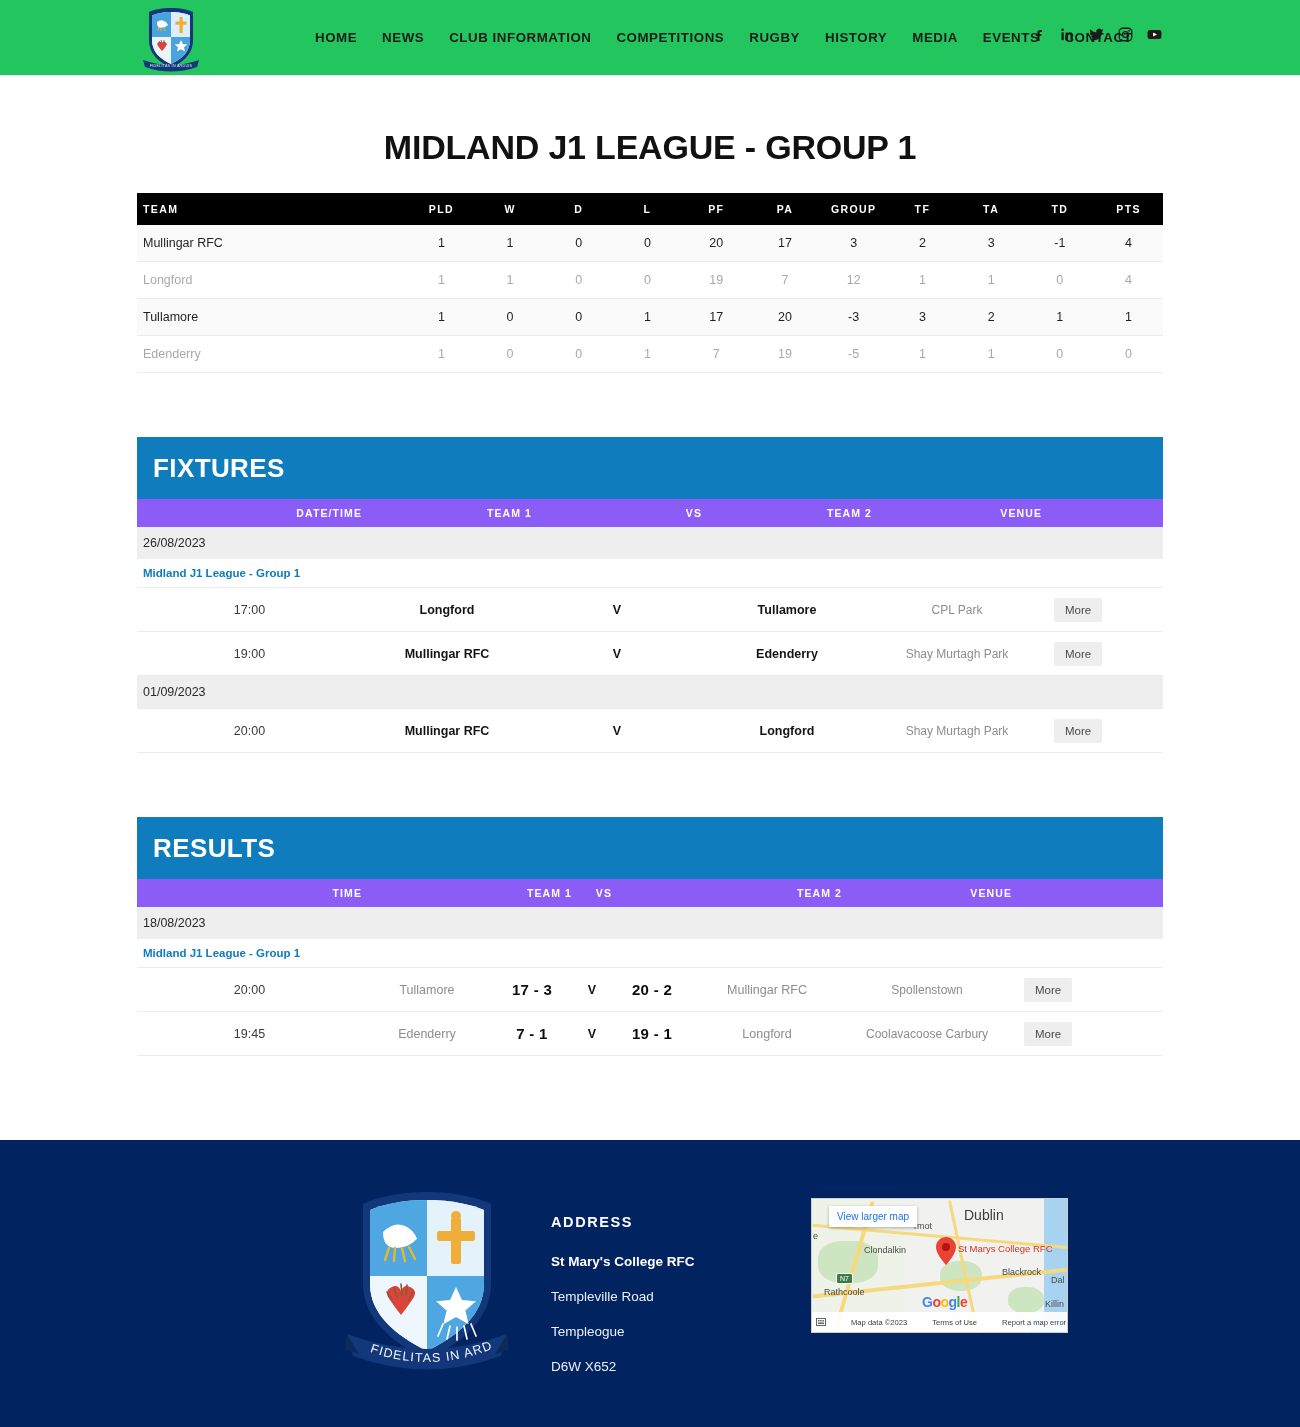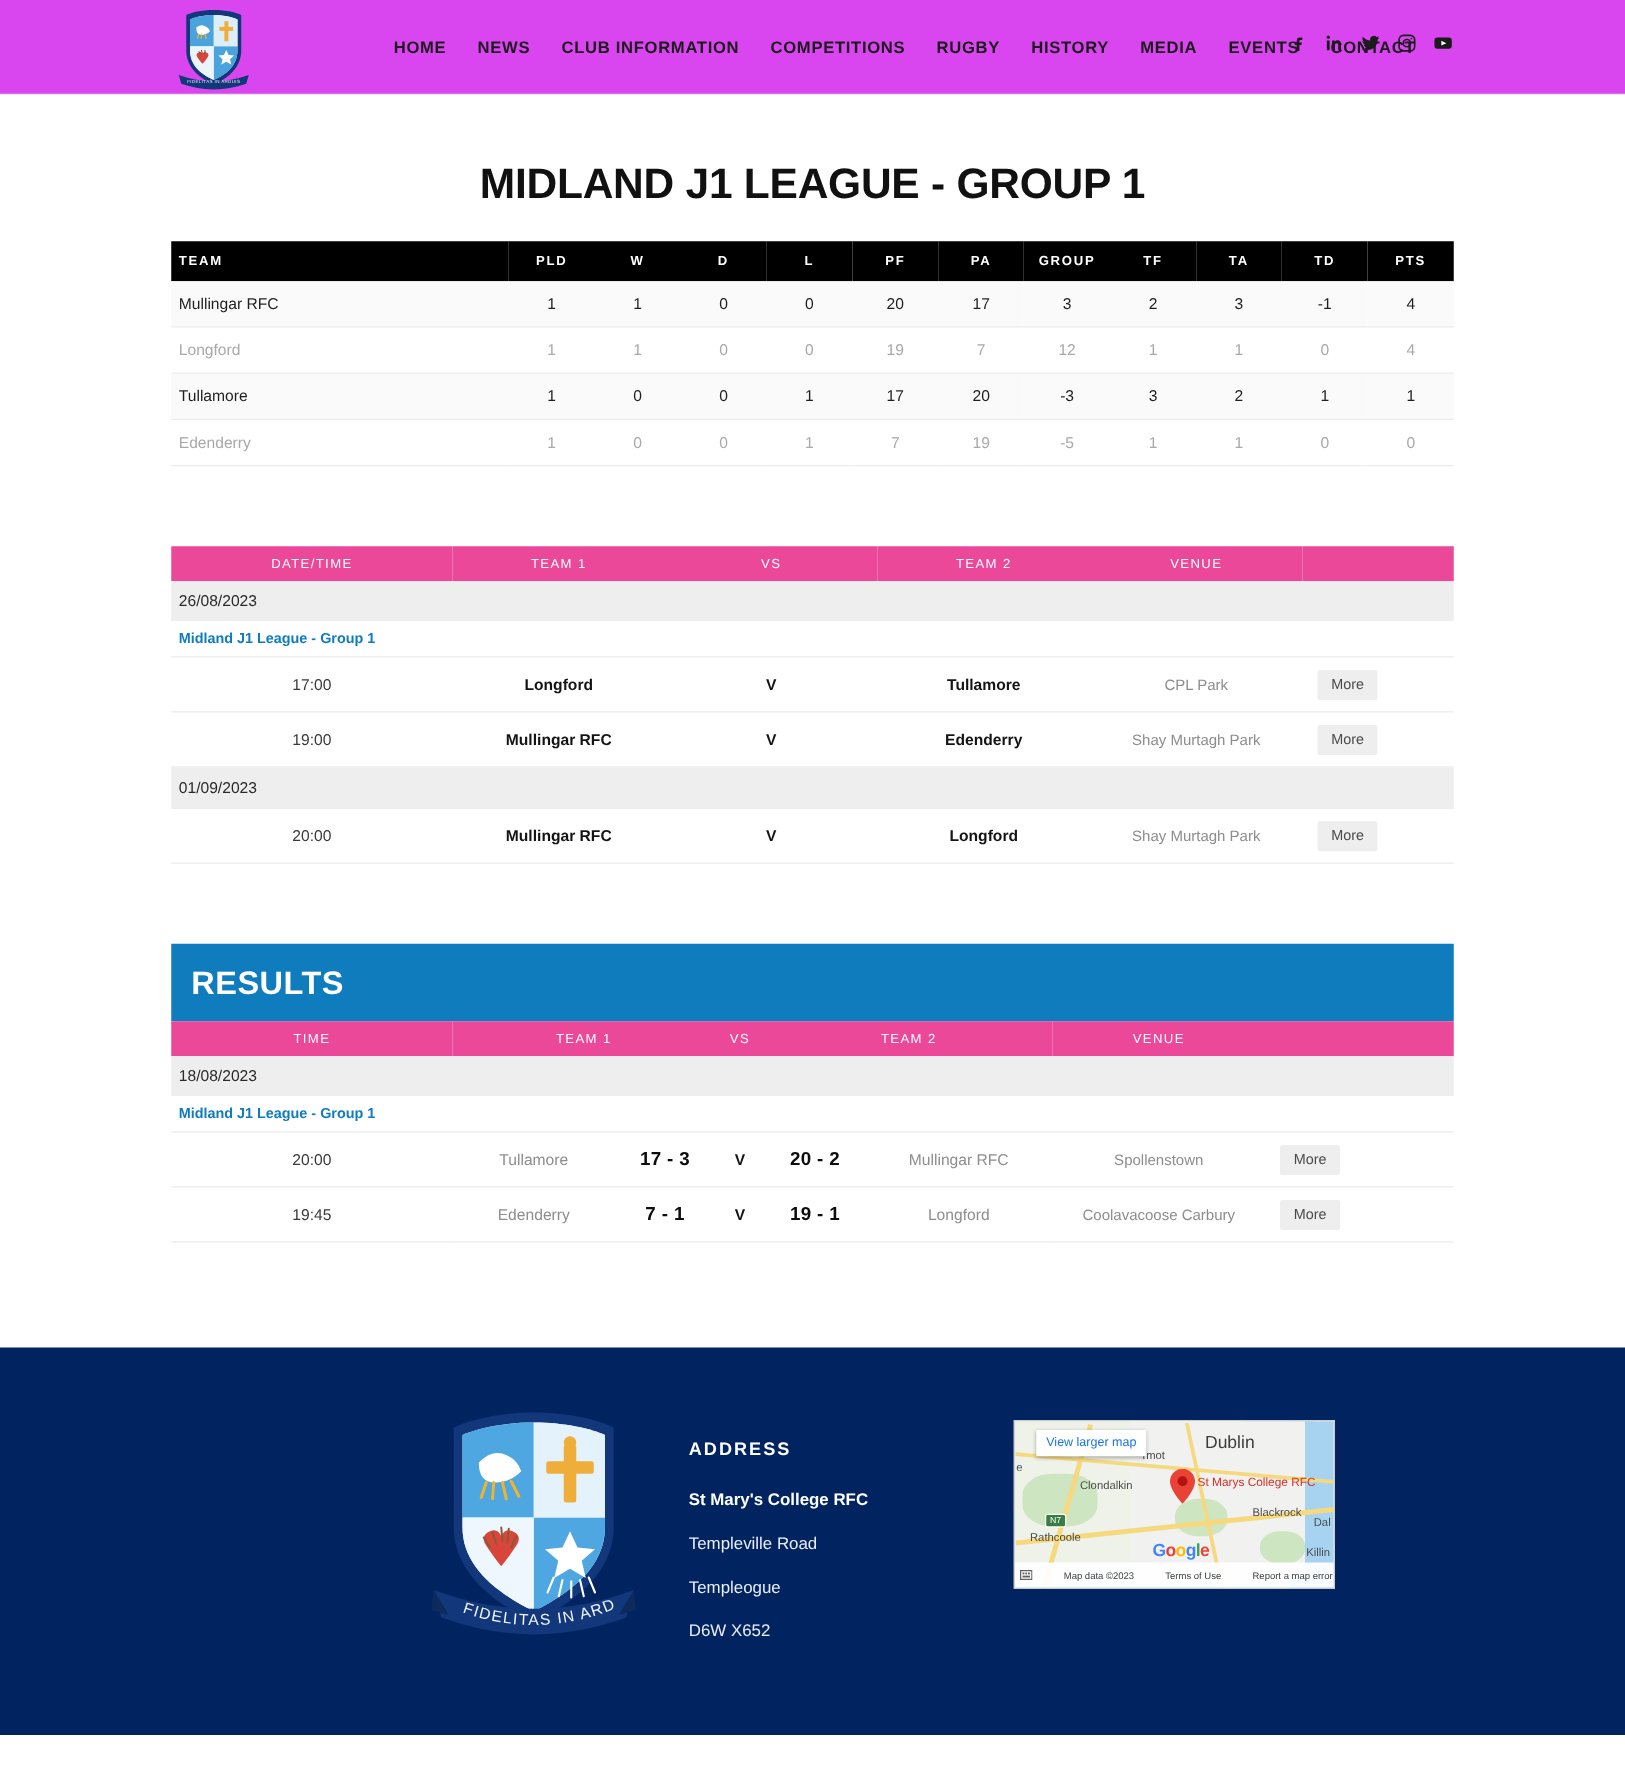--- a/index.html
+++ b/index.html
@@ -7,21 +7,21 @@
     width: 1300px;
     background: #ffffff;
     font-family: "Liberation Sans", sans-serif;
     color: #222;
   }
   .page { width: 1300px; position: relative; }
 
   
   .site-header {
     height: 76px;
-    background: #d946ef;
+    background: #22c55e;
     border-bottom: 1px solid #e8e8e8;
     display: flex;
     align-items: center;
     padding: 0 137px;
     position: relative;
   }
   .crest-link { width: 68px; height: 68px; display: block; flex: 0 0 auto; }
   .crest-link svg { display: block; }
   .main-nav {
     display: flex;
@@ -101,27 +101,27 @@
   }
   .section-head h2 {
     color: #fff;
     font-size: 26px;
     font-weight: 800;
     letter-spacing: 0.4px;
     font-stretch: condensed;
   }
   table.evt { width: 100%; border-collapse: collapse; table-layout: fixed; }
   table.evt thead th {
-    background: #ec4899;
+    background: #8b5cf6;
     color: #fff;
     font-size: 10.5px;
-    font-weight: 400;
+    font-weight: 700;
     letter-spacing: 1.1px;
     height: 28px;
-    text-align: center;
+    text-align: right;
   }
   td.date-group {
     background: #eeeeee;
     font-size: 12.5px;
     color: #2a2a2a;
     padding: 9px 0 9px 6px;
     text-align: left;
     height: 28px;
   }
   td.comp-group {
@@ -403,20 +403,23 @@
           <td>-5</td>
           <td>1</td>
           <td>1</td>
           <td>0</td>
           <td>0</td>
         </tr>
       </tbody>
     </table>
 
     <section class="section-block">
+      <div class="section-head">
+        <h2>FIXTURES</h2>
+      </div>
       <table class="evt">
         <colgroup>
           <col style="width:225px">
             <col style="width:170px">
             <col style="width:170px">
           <col style="width:170px">
             <col style="width:170px">
             <col style="width:121px">
         </colgroup>
         <thead>

